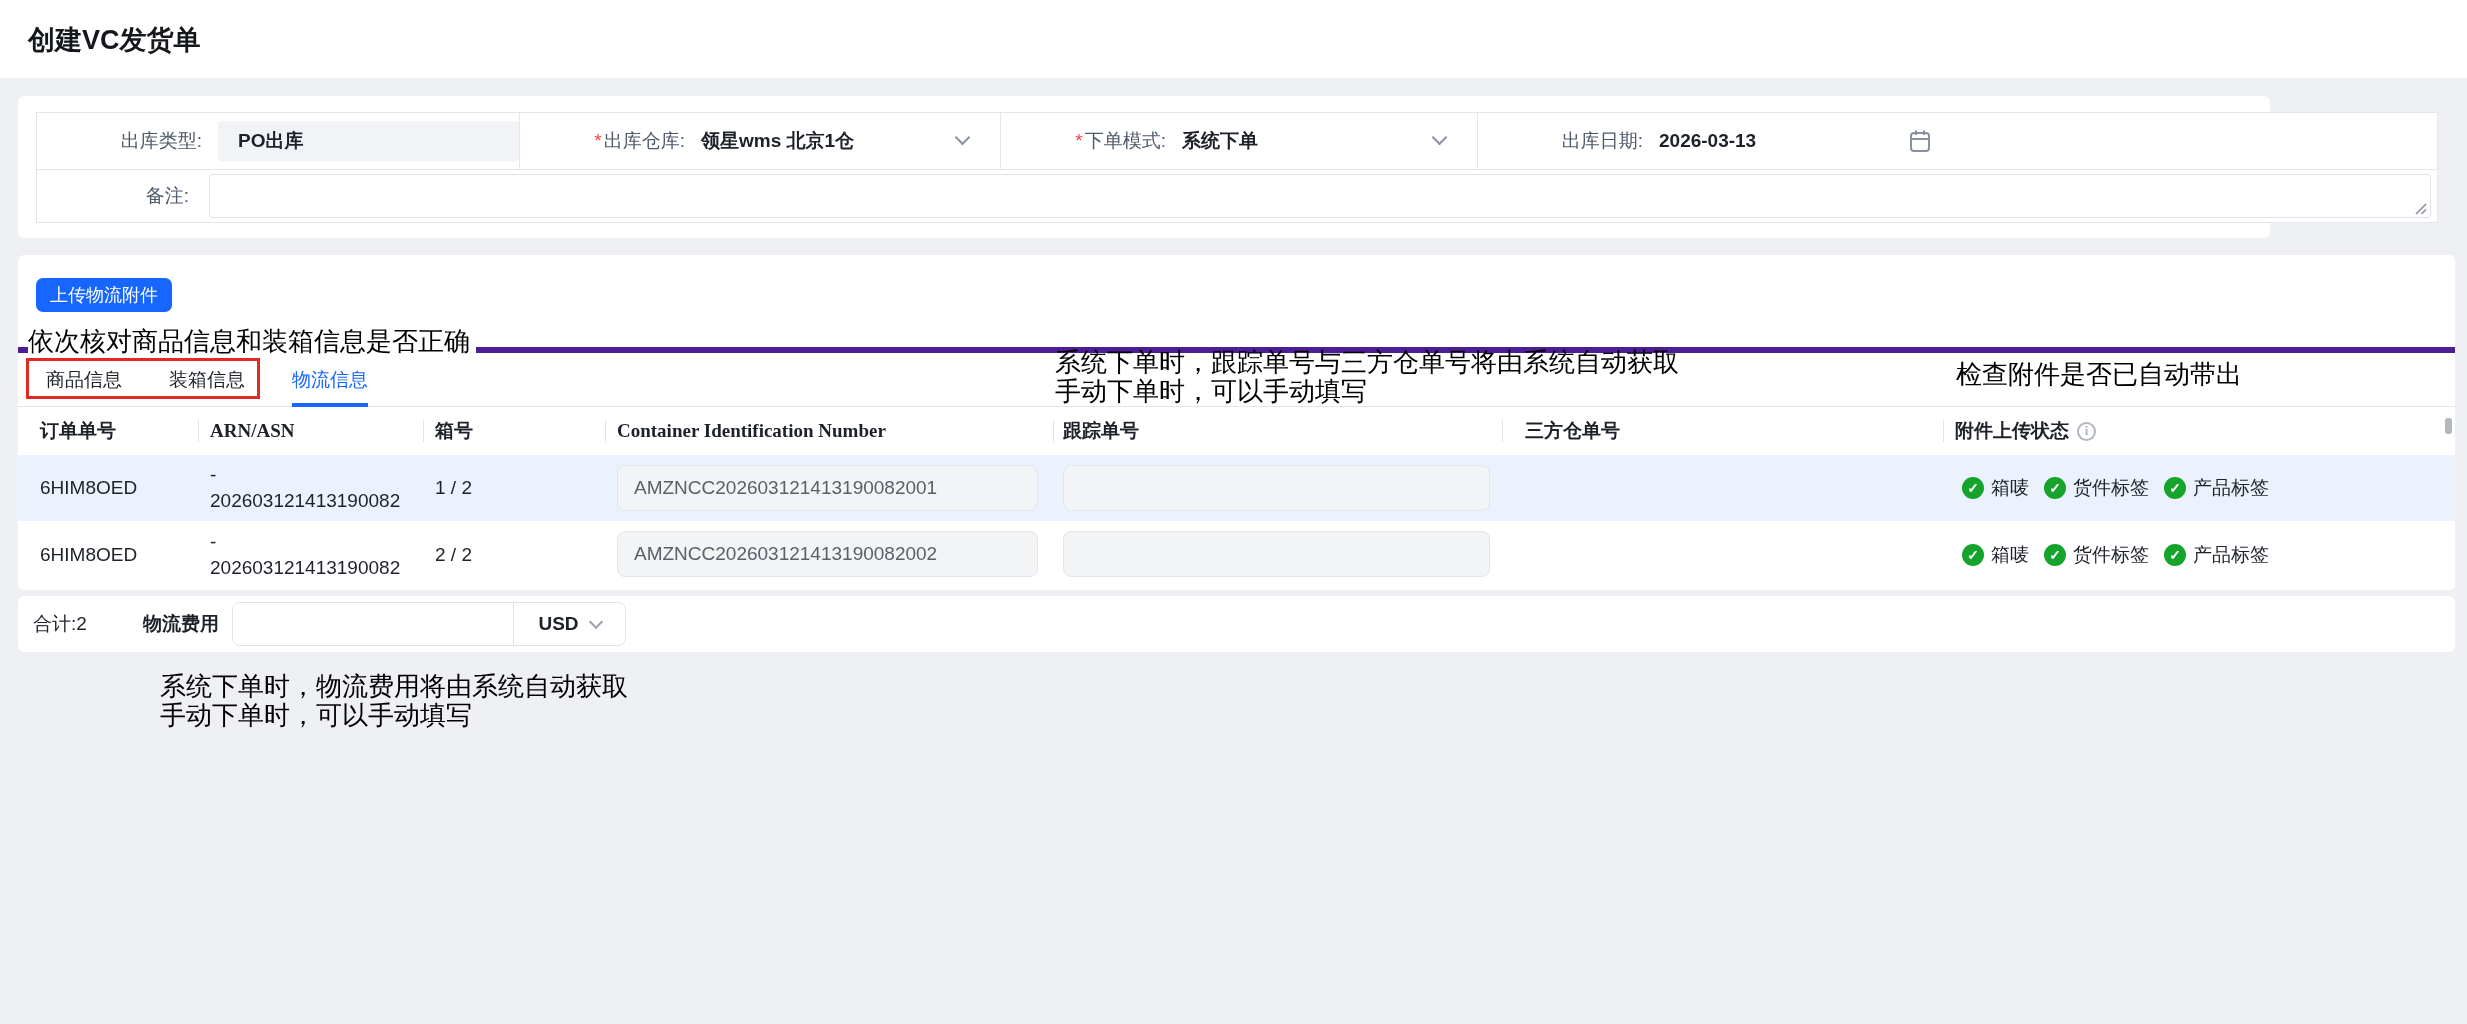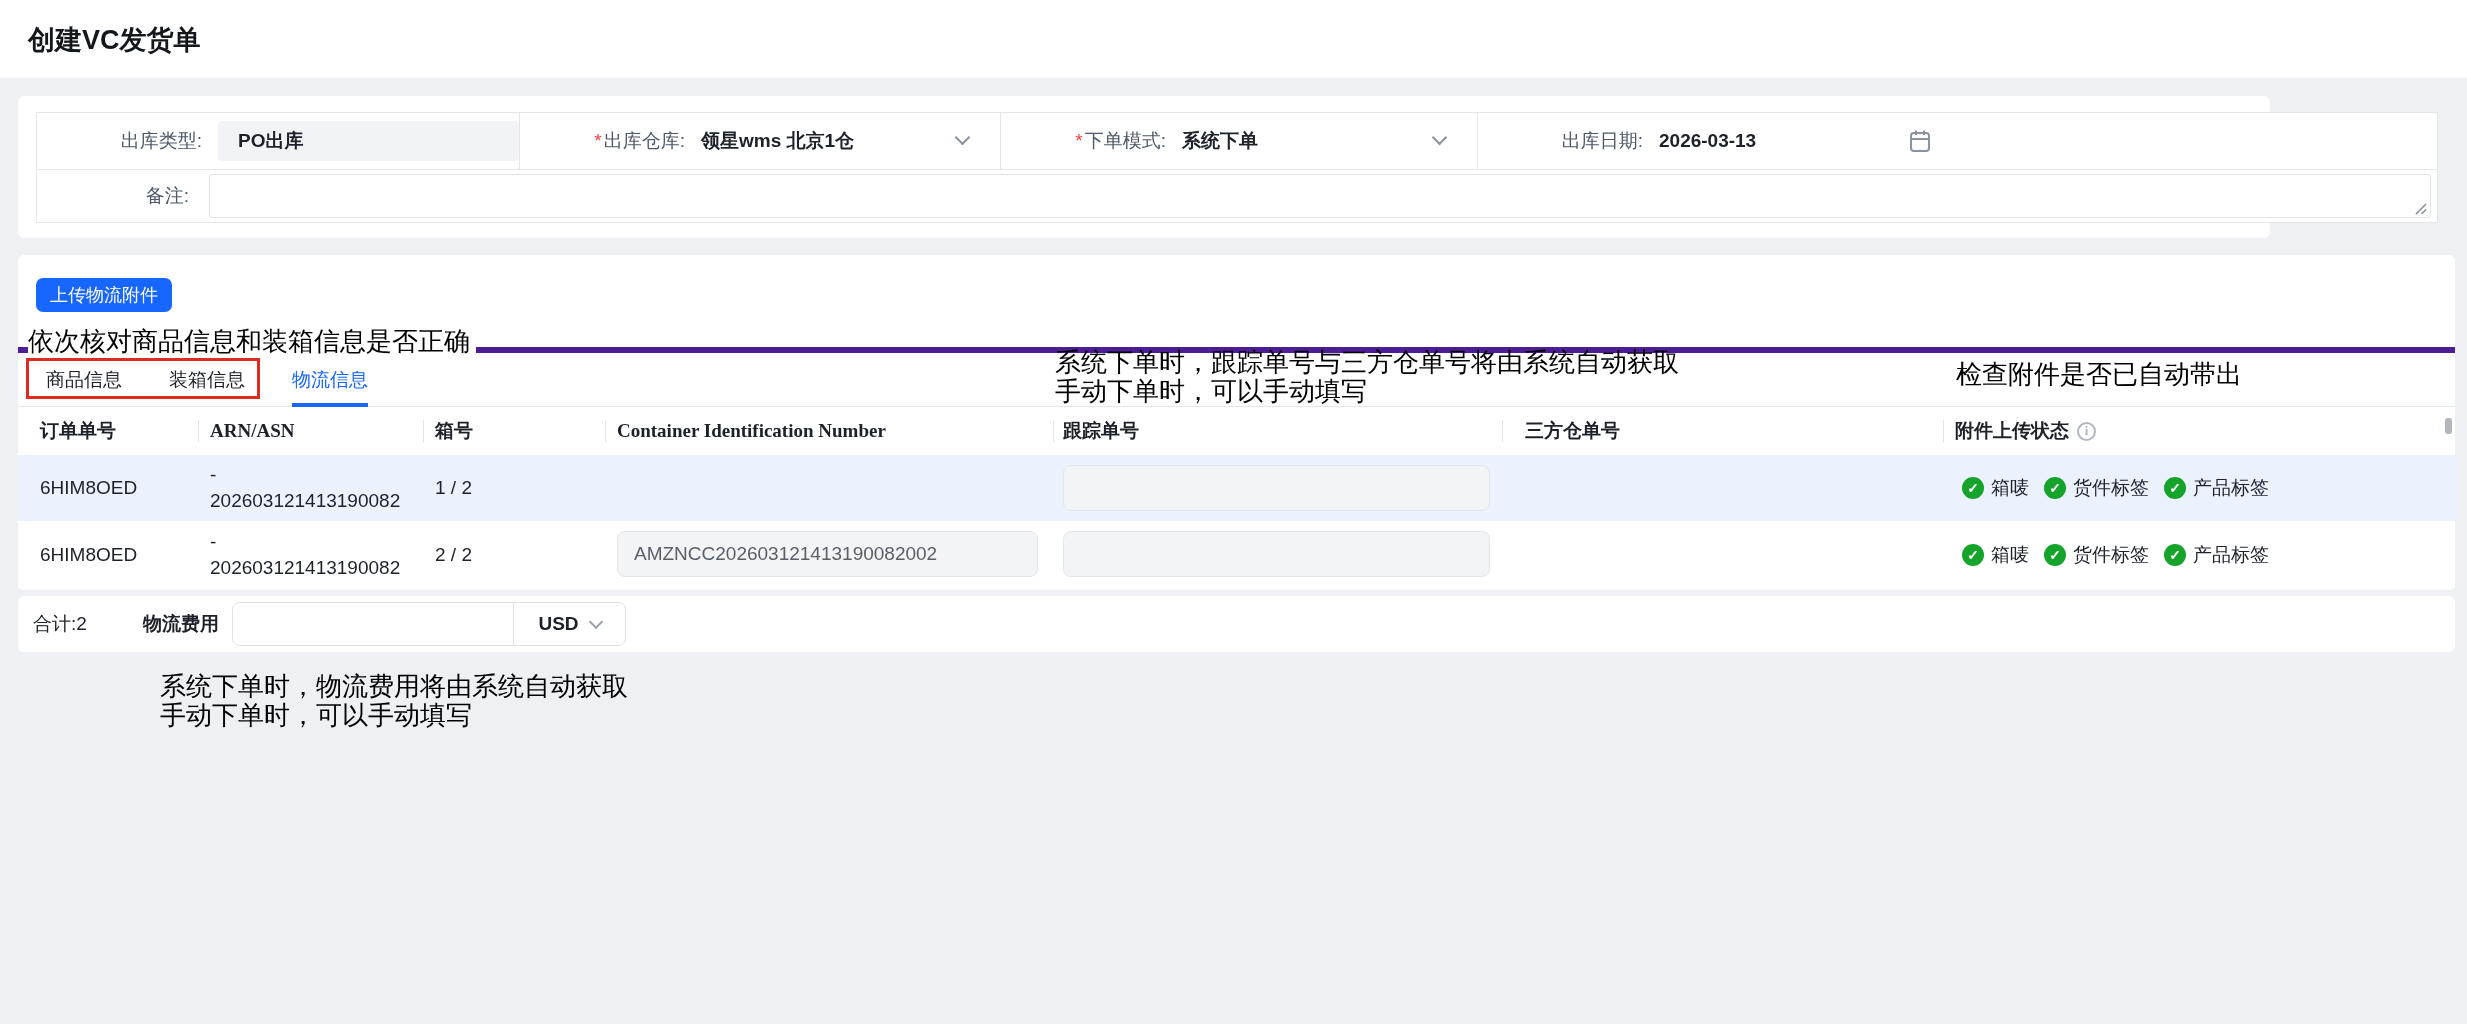--- a/index.html
+++ b/index.html
@@ -178,20 +178,21 @@
   </div>
   <div class="scroll-thumb"></div>
 
   <div class="trow" id="row1">
     <span class="tc c1">6HIM8OED</span>
     <span class="tc c2 arn">
       <div>-</div>
       <div>202603121413190082</div>
     </span>
     <span class="tc c3">1 / 2</span>
+    <input class="cell-input ci-container" readonly="" value="AMZNCC202603121413190082001" style="">
     <input class="cell-input ci-tracking" value="" style="">
     <span class="tc c6"></span>
     <div class="attach">
       <span class="aitem">
           <span class="check">✓</span>
           <span>箱唛</span>
         </span>
       <span class="aitem">
           <span class="check">✓</span>
           <span>货件标签</span>

